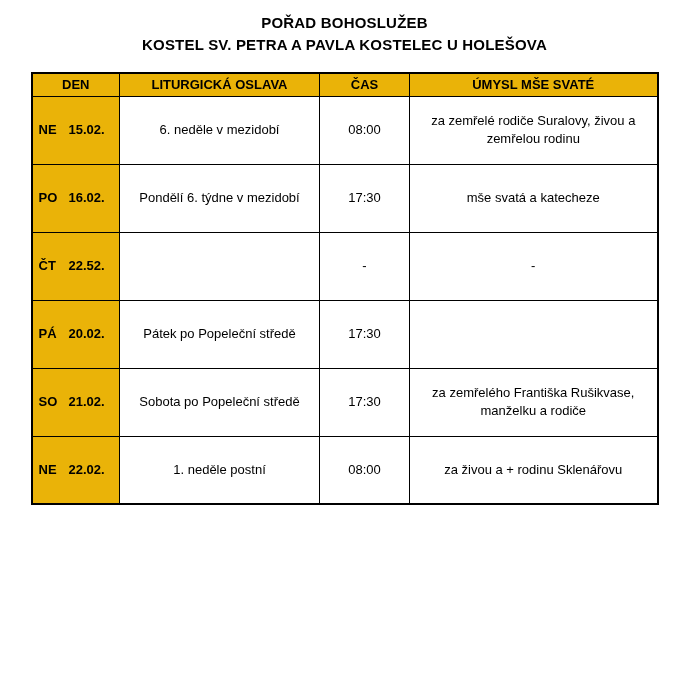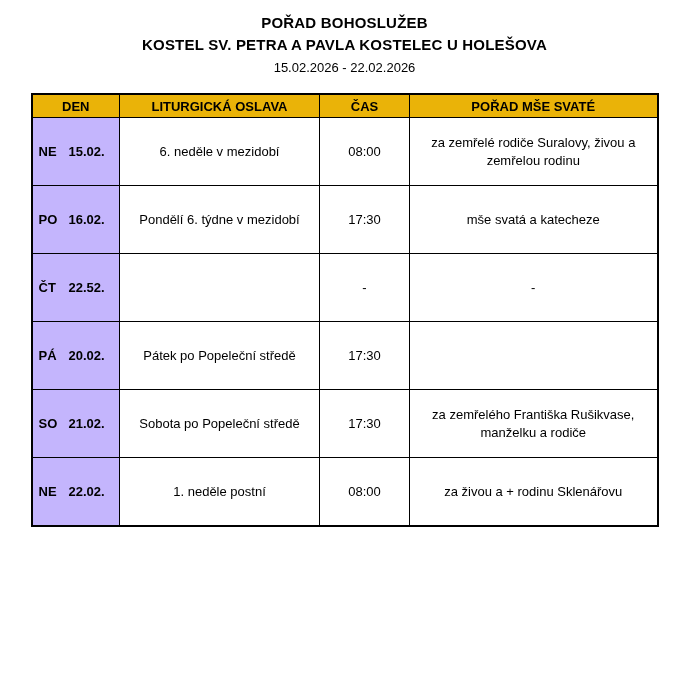--- a/index.html
+++ b/index.html
@@ -57,55 +57,54 @@
     }
     td {
       height: 68px;
       text-align: center;
       vertical-align: middle;
       padding: 2px 6px;
       box-sizing: border-box;
       line-height: 1.35;
     }
     td.day {
-      background: #c4b5fd;
+      background: #eab308;
       font-weight: bold;
       text-align: left;
       padding-left: 6px;
       white-space: nowrap;
     }
     td.day .abbr {
       display: inline-block;
       width: 30px;
     }
   </style>
 </head>
 <body>
 
 <div class="page">
 
   <div class="titles">
     <div class="title">POŘAD BOHOSLUŽEB</div>
     <div class="subtitle">KOSTEL SV. PETRA A PAVLA KOSTELEC U HOLEŠOVA</div>
-    <div class="daterange">15.02.2026 - 22.02.2026</div>
   </div>
 
   <table class="schedule">
     <colgroup>
       <col class="c-day">
       <col class="c-cel">
       <col class="c-time">
       <col class="c-int">
     </colgroup>
     <thead>
       <tr>
         <th>DEN</th>
         <th>LITURGICKÁ OSLAVA</th>
         <th>ČAS</th>
-        <th>POŘAD MŠE SVATÉ</th>
+        <th>ÚMYSL MŠE SVATÉ</th>
       </tr>
     </thead>
     <tbody>
   <tr>
     <td class="day">
       <span class="abbr">NE</span><span>15.02.</span>
     </td>
     <td>6. neděle v mezidobí</td>
     <td>08:00</td>
     <td>za zemřelé rodiče Suralovy, živou a zemřelou rodinu</td>

